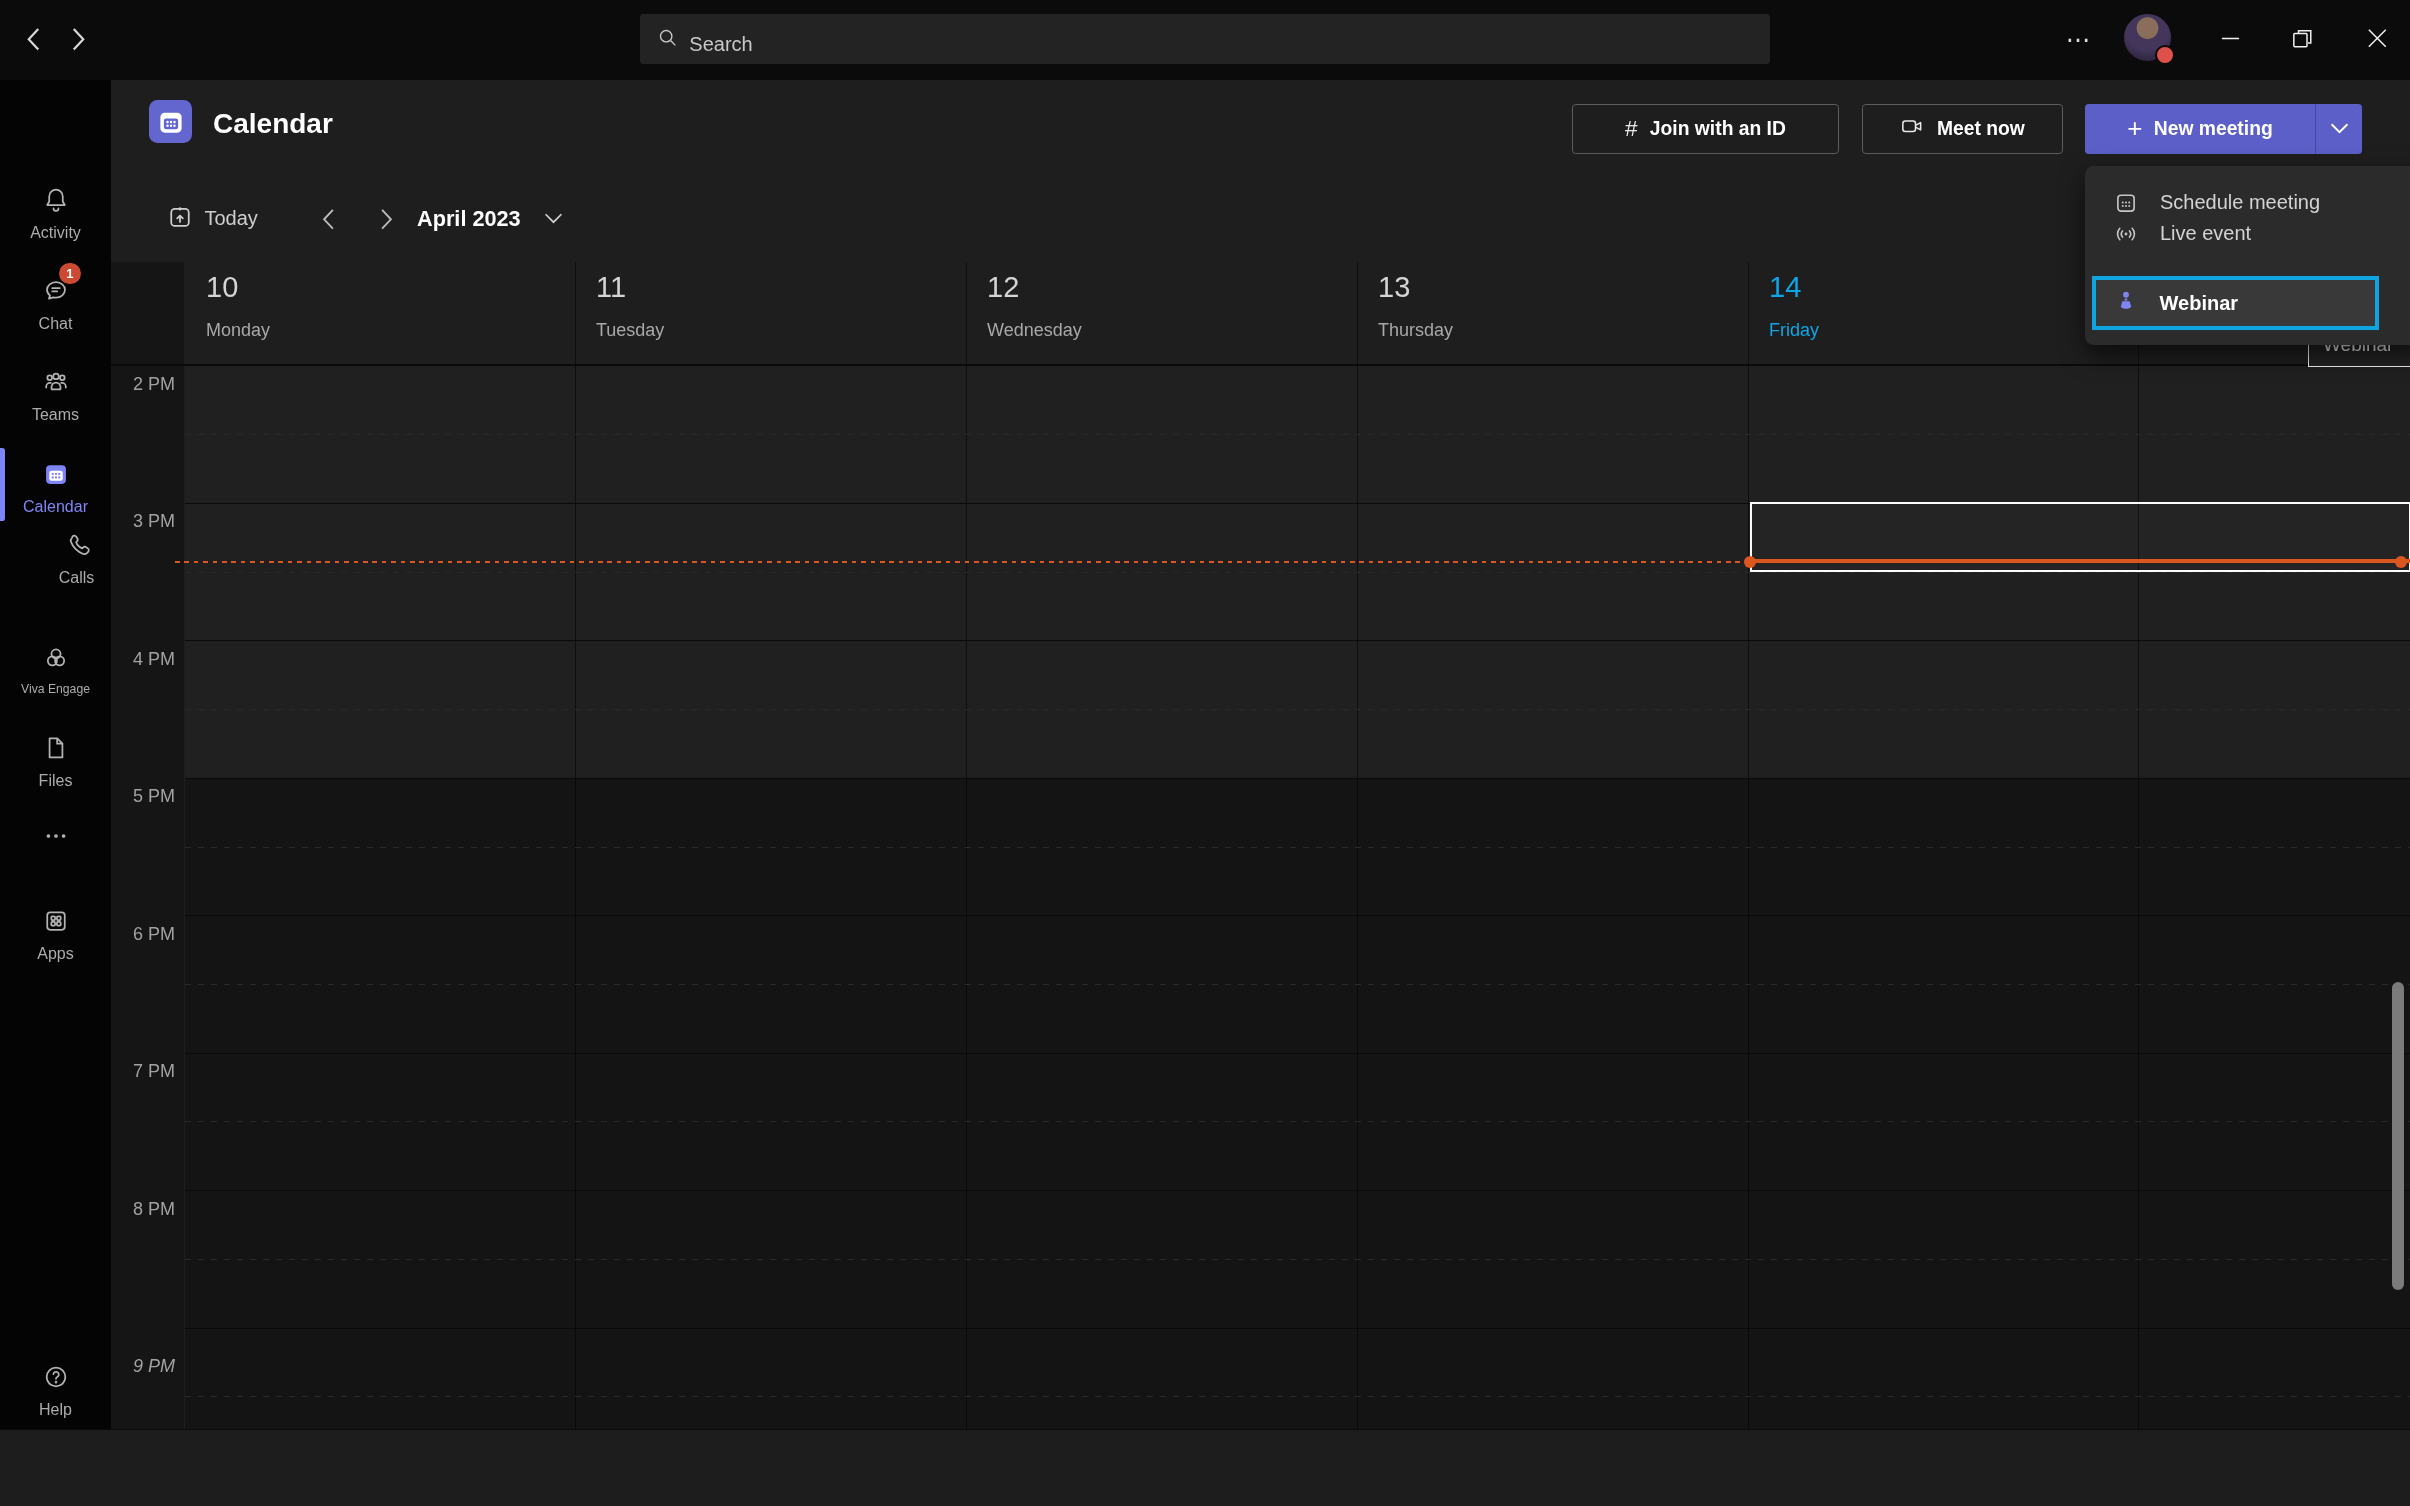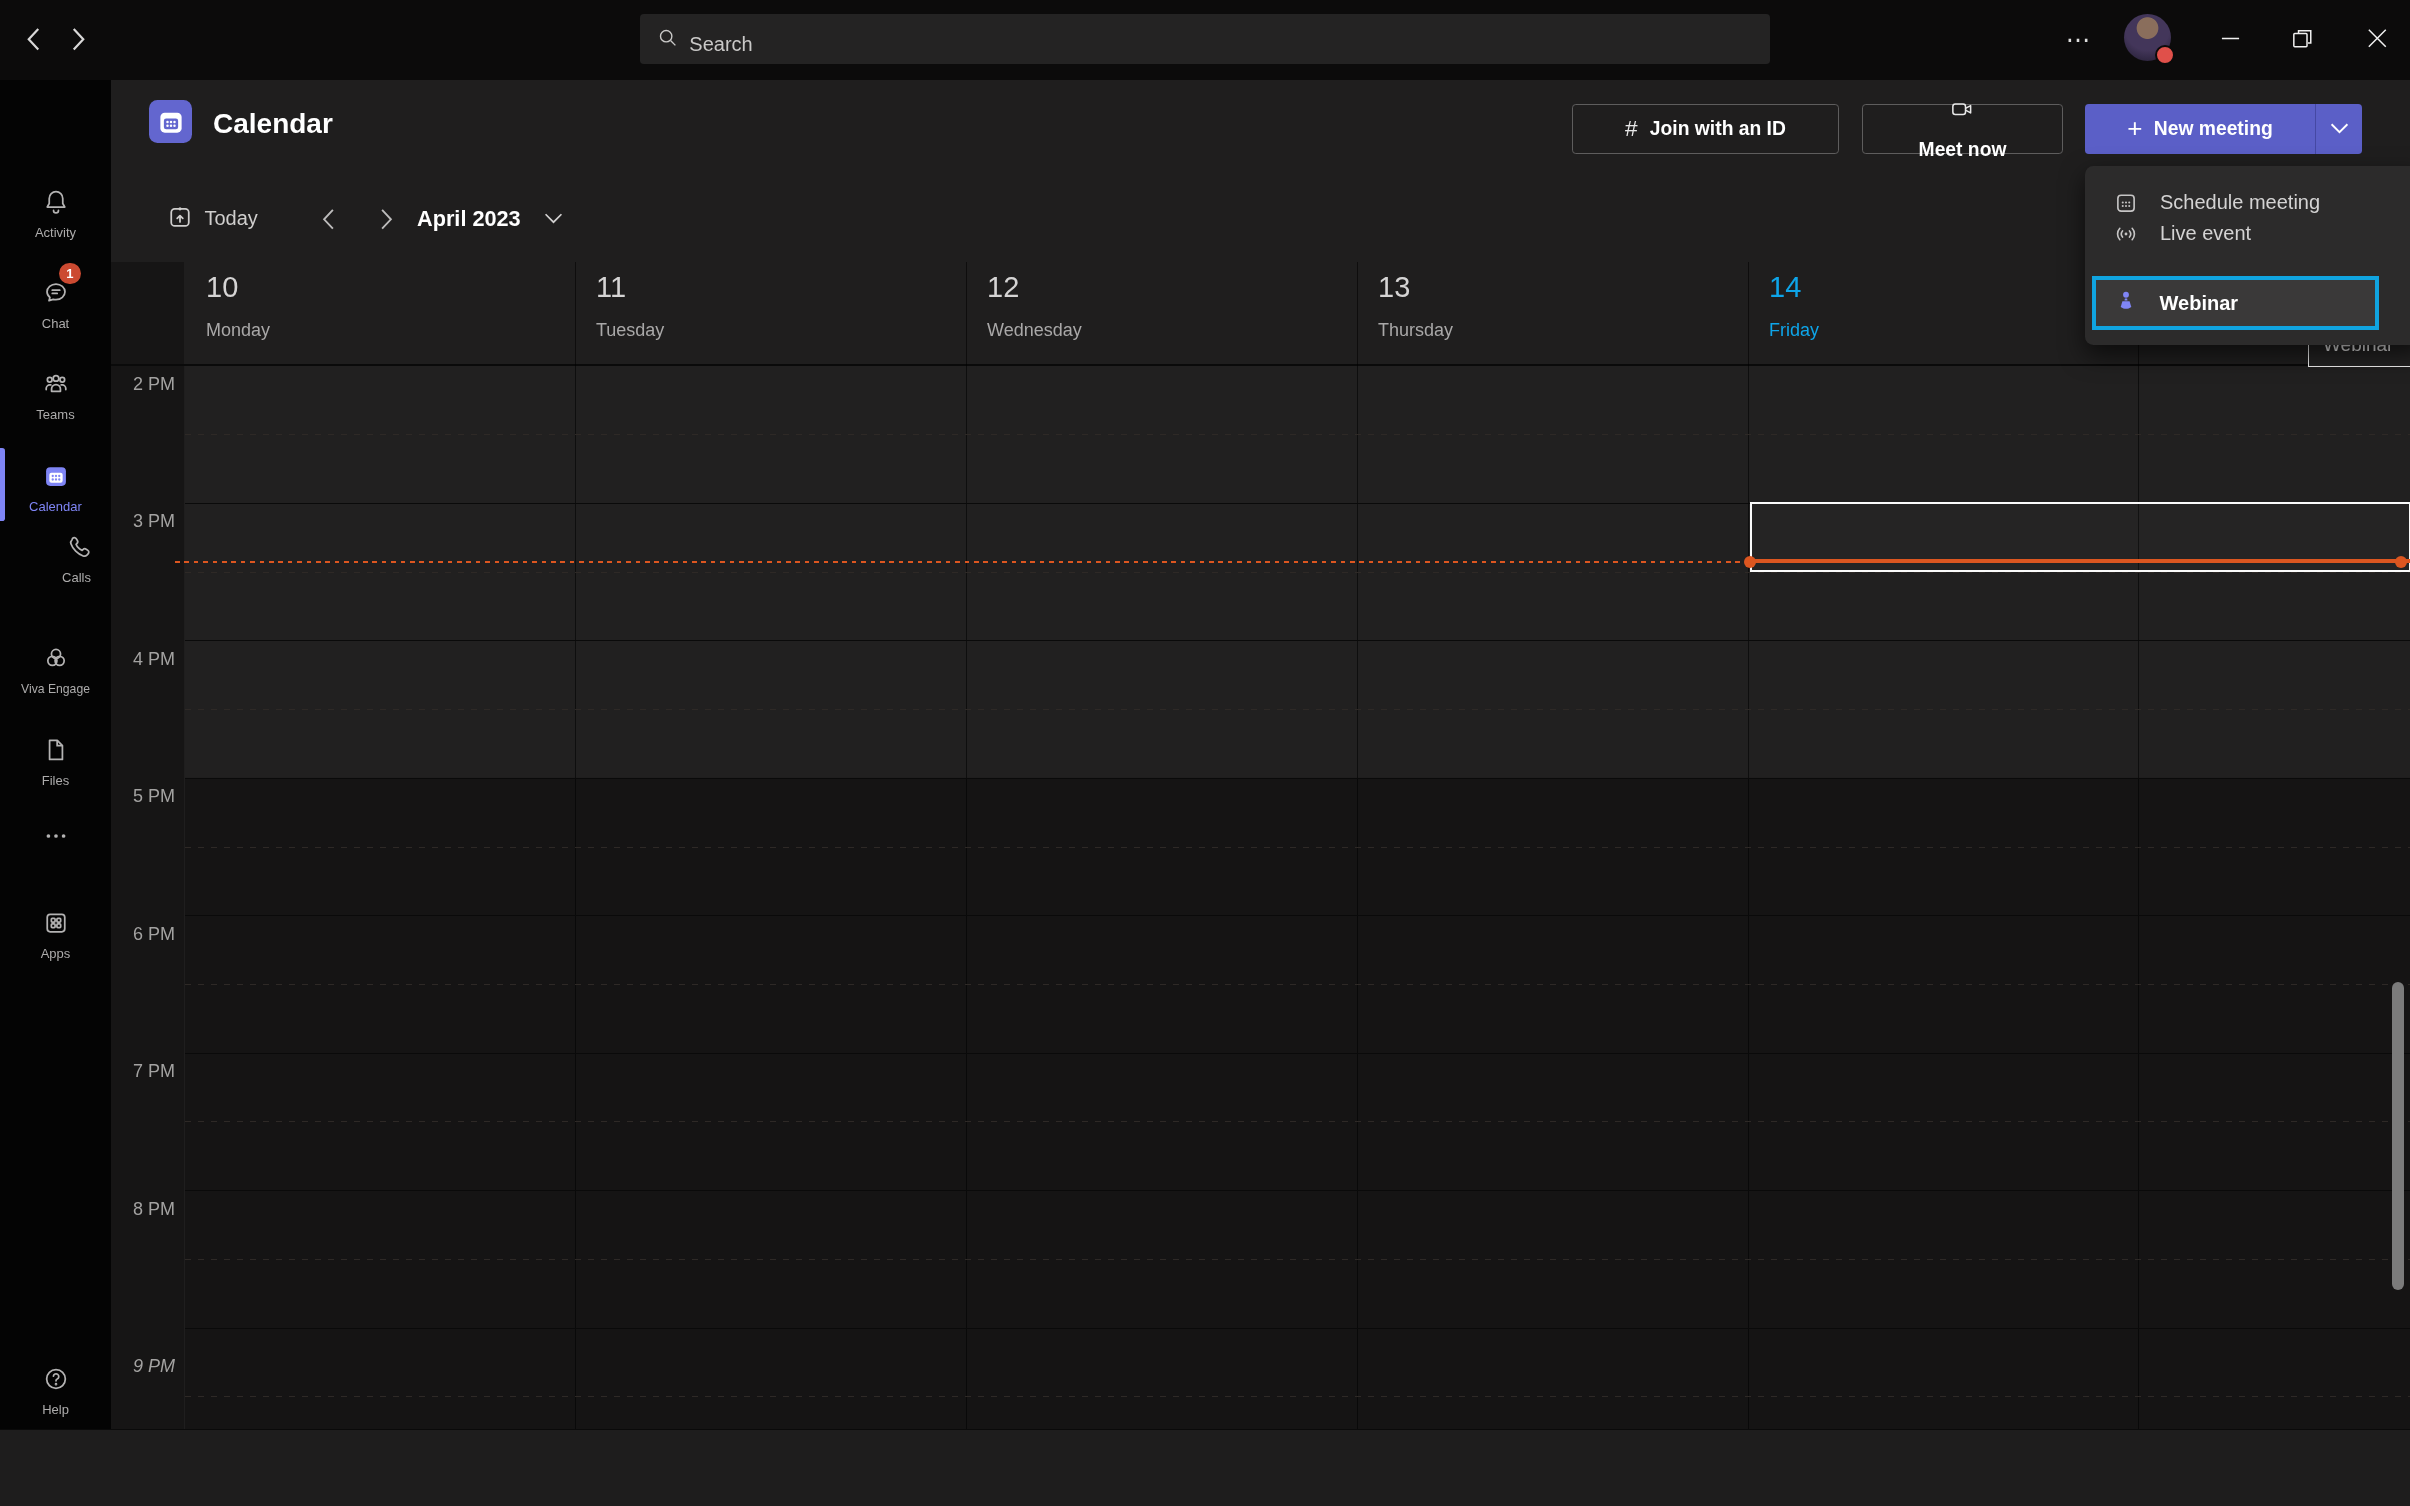--- a/index.html
+++ b/index.html
@@ -16,21 +16,21 @@
   .search-top .txt { font-size:20px; margin-left:11.3px;margin-top:10px; }
   .ellipsis-top { position:absolute; left:2057px; top:17px; width:45px; height:45px; display:flex; align-items:center; justify-content:center; color:#dedede; font-size:24.5px; letter-spacing:2.8px; }
   .avatar { position:absolute; left:2124px; top:14px; width:47px; height:47px; border-radius:50%;
     background:radial-gradient(circle at 50% 30%, #8a6e5c 0 10.4px, #43365a 11.3px 55%, #201b2e 100%); }
   .avatar .status { position:absolute; right:-3.8px; bottom:-3.8px; width:20px; height:20px; border-radius:50%; background:#e0504a; border:2.8px solid #0c0b0b; }
   .winbtn { position:absolute; top:0; width:60px; height:80px; display:flex; align-items:center; justify-content:center; color:#f0f0f0; }
 
   
   .rail { position:absolute; left:0; top:80px; width:111px; height:1349px; background:#040404; }
   .rail-item { position:absolute; left:0; width:111px; height:90px; display:flex; flex-direction:column; align-items:center; justify-content:center; gap:6.6px; color:#b4b3b3; }
-  .rail-item .lbl { font-size:13px; color:#adacac; }
+  .rail-item .lbl { font-size:16px; color:#adacac; }
   .rail-item.sel { color:#7f85f5; }
   .rail-item.sel .lbl { color:#7f85f5; }
   .rail-accent { position:absolute; left:0; top:368px; width:4.7px; height:73px; background:#7f85f5; border-radius:0 2.8px 2.8px 0; }
   .rail-badge { position:absolute; left:59px; top:2.8px; min-width:21.7px; height:21.7px; border-radius:11.3px; background:#cc4a31; color:#fff; font-size:13px; font-weight:700; display:flex; align-items:center; justify-content:center; }
 
   
   .cal-tile { position:absolute; left:149px; top:100px; width:43px; height:43px; border-radius:8.5px; background:#6366cf; display:flex; align-items:center; justify-content:center; }
   .page-title { position:absolute; left:213px; top:108px; font-size:28px; font-weight:700; color:#fff; }
   .btn-outline { position:absolute; top:104px; height:50px; border:0.9px solid #5e5d5d; border-radius:3.8px; background:#1f1e1e; color:#fff; display:flex; align-items:center; justify-content:center; gap:12.2px; font-size:19.3px; font-weight:600; }
   .btn-primary { position:absolute; left:2085px; top:104px; width:277px; height:50px; border-radius:3.8px; background:#5b5fc7; display:flex; align-items:stretch; color:#fff; font-size:19.3px; font-weight:600; }
@@ -229,21 +229,21 @@
           <circle cx="14.8" cy="15" r="1"></circle>
         </g>
       </svg>
   </div>
   <div class="page-title">Calendar</div>
 
   <div class="btn-outline" style="left:1572px; width:267px;">
     <span style="font-size:22.6px; font-weight:400; color:#e8e8e8;">#</span>
     <span>Join with an ID</span>
   </div>
-  <div class="btn-outline" style="left:1862px; width:201px;flex-direction:column;">
+  <div class="btn-outline" style="left:1862px; width:201px;">
     <span><svg viewBox="0 0 24 24" width="24.5" height="24.5" fill="none" stroke="#e8e8e8" stroke-width="1.5">
           <rect x="2.8" y="6.8" width="12.4" height="10.4" rx="2.4"></rect>
           <path d="M15.2 11.2 20.2 8.4v7.2l-5-2.8" stroke-linejoin="round"></path>
         </svg></span>
     <span>Meet now</span>
   </div>
   <div class="btn-primary">
     <div class="main">
       <span class="plus">+</span>
       <span>New meeting</span>

